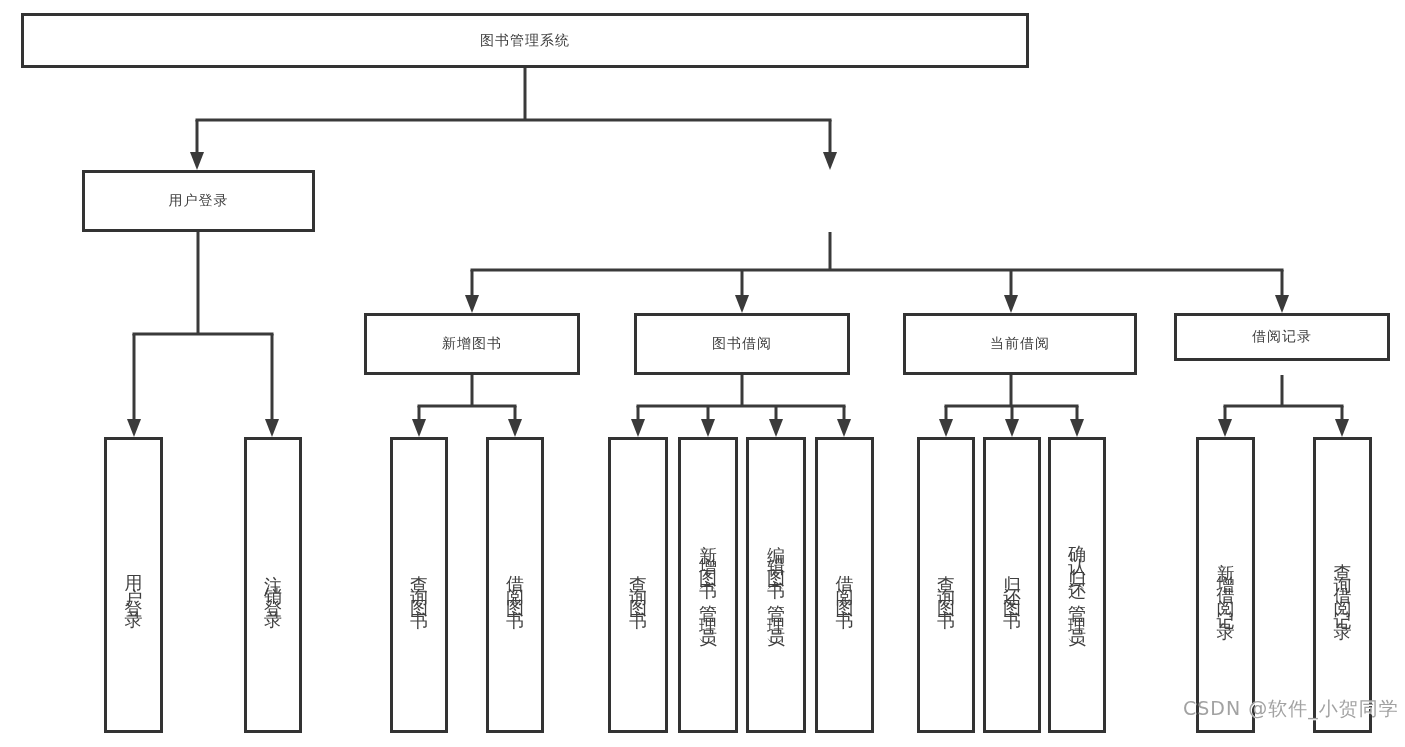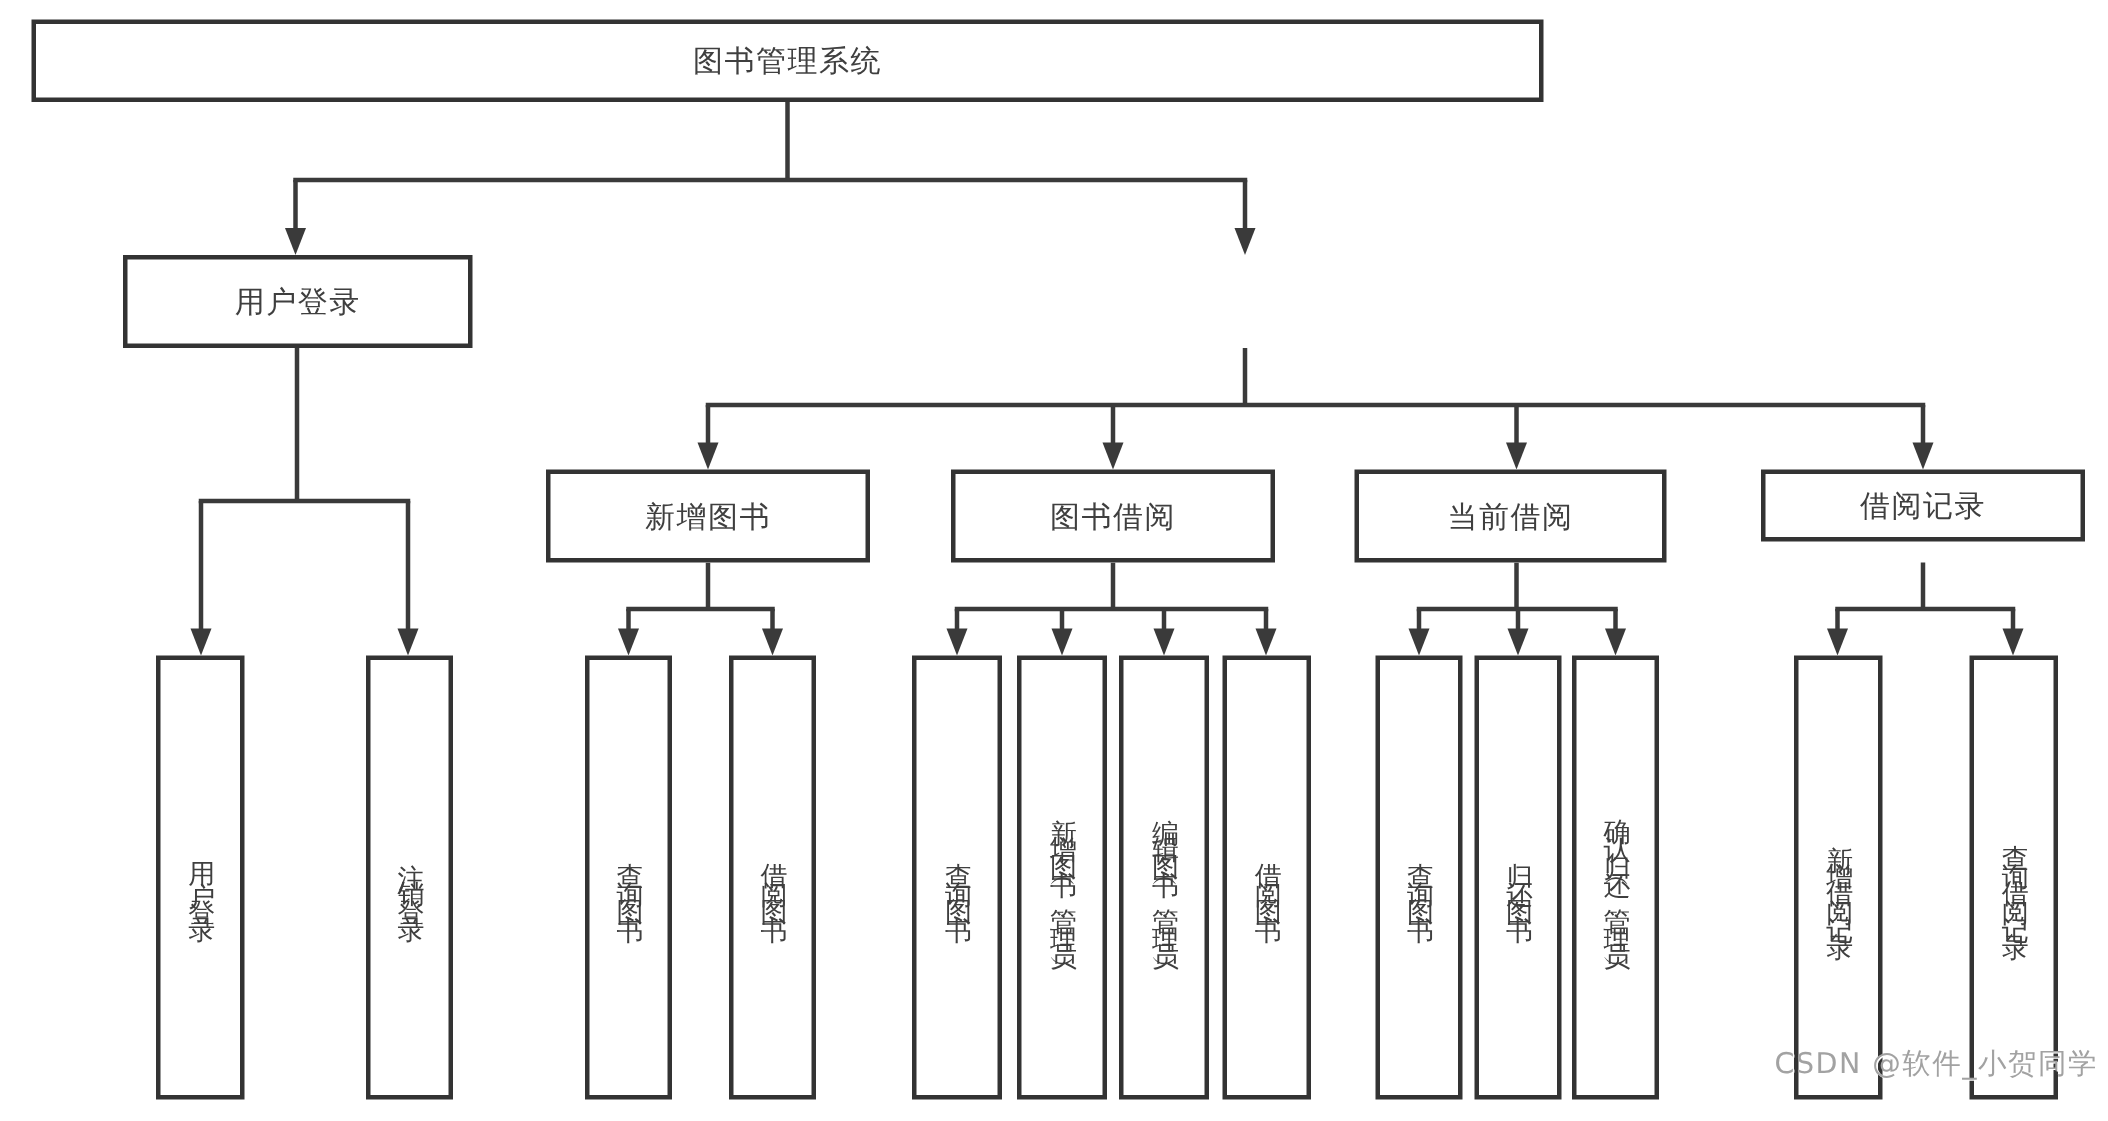--- a/index.html
+++ b/index.html
@@ -18,21 +18,21 @@
   }
   .box {
     position: absolute;
     box-sizing: border-box;
     border: 3px solid #333333;
     background: #ffffff;
     color: #3f3f3f;
     display: flex;
     align-items: center;
     justify-content: center;
-    font-size: 20px;
+    font-size: 14px;
     letter-spacing: 1px;
     white-space: nowrap;
   }
   .vbox {
     writing-mode: vertical-rl;
     text-orientation: mixed;
     letter-spacing: 12px;
     font-size: 18px;
     white-space: nowrap;
   }
@@ -121,21 +121,21 @@
       <polygon points="1335,419 1349,419 1342,437"></polygon>
     </g>
   </svg>
 
   <div class="box" style="left:21px; top:13px; width:1008px; height:55px;">图书管理系统</div>
 
   <div class="box" style="left:82px; top:170px; width:233px; height:62px;">用户登录</div>
 
   <div class="box" style="left:364px; top:313px; width:216px; height:62px;">新增图书</div>
   <div class="box" style="left:634px; top:313px; width:216px; height:62px;">图书借阅</div>
-  <div class="box" style="left:903px; top:313px; width:208px; height:62px;">当前借阅</div>
+  <div class="box" style="left:903px; top:313px; width:234px; height:62px;">当前借阅</div>
   <div class="box" style="left:1174px; top:313px; width:216px; height:48px;">借阅记录</div>
 
   <div class="box vbox" style="left:104px; top:437px; width:59px; height:296px;">用户登录</div>
   <div class="box vbox" style="left:244px; top:437px; width:58px; height:296px;">注销登录</div>
 
   <div class="box vbox" style="left:390px; top:437px; width:58px; height:296px;">查询图书</div>
   <div class="box vbox" style="left:486px; top:437px; width:58px; height:296px;">借阅图书</div>
 
   <div class="box vbox" style="left:608px; top:437px; width:60px; height:296px;">查询图书</div>
   <div class="box vbox" style="left:678px; top:437px; width:60px; height:296px;">新增图书（管理员）</div>

